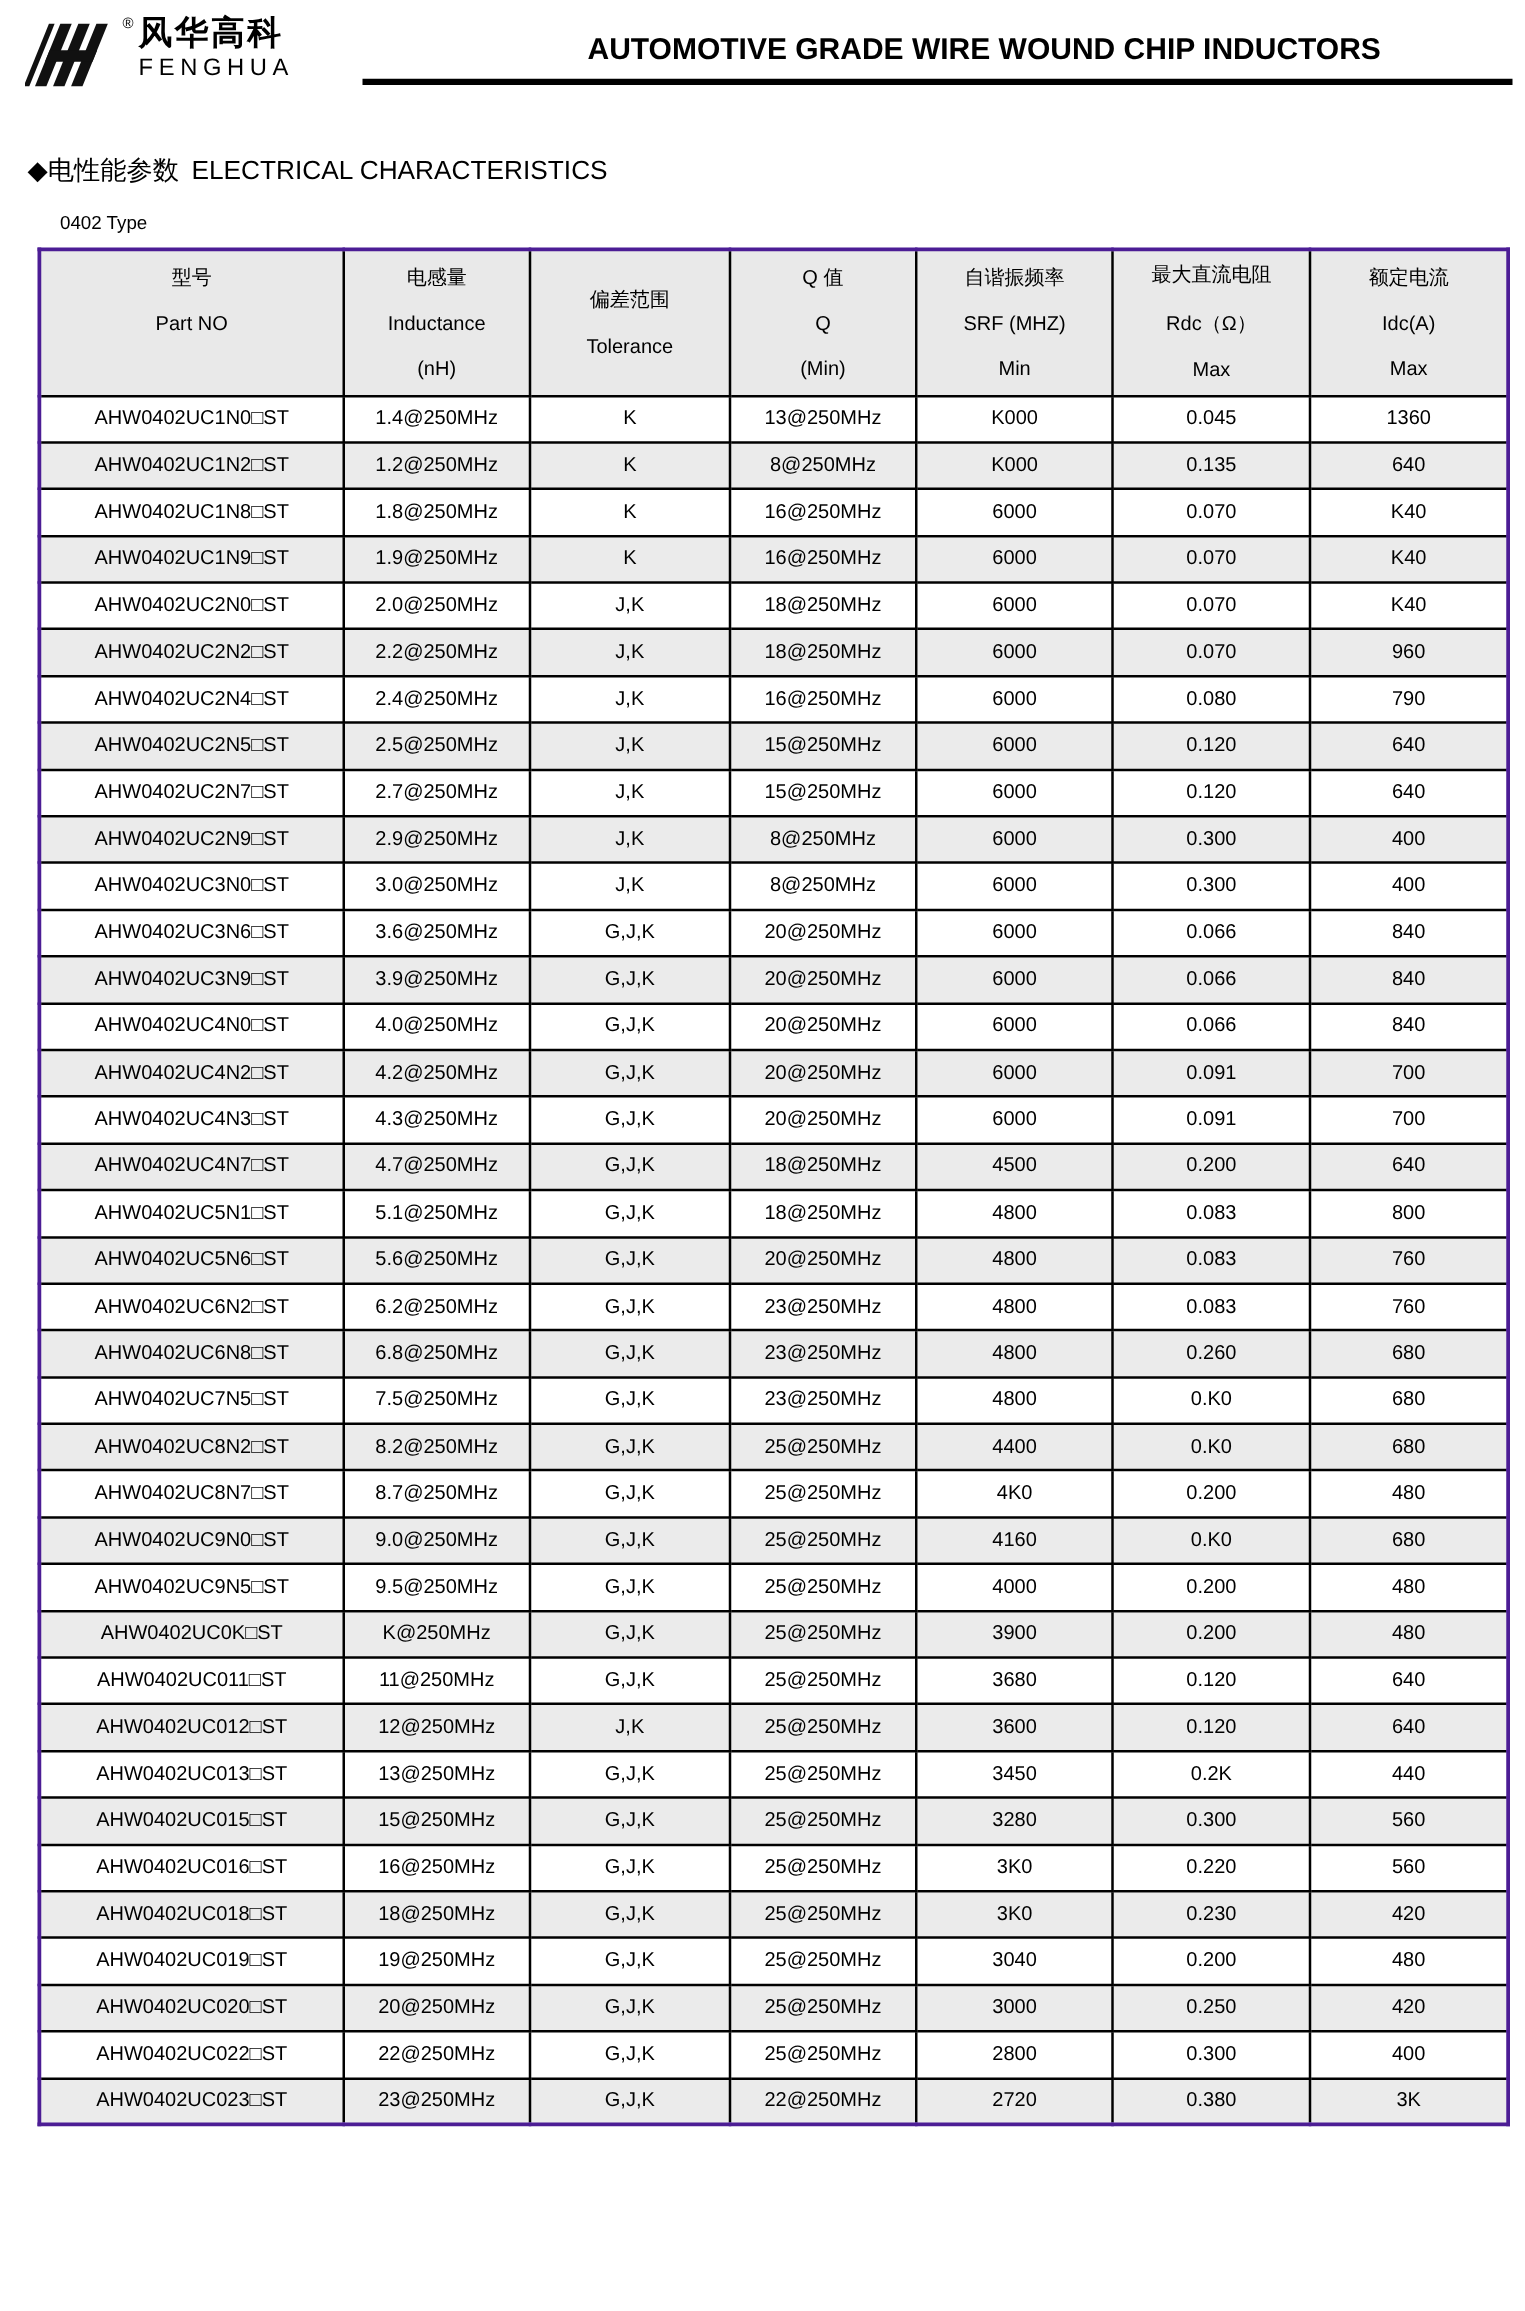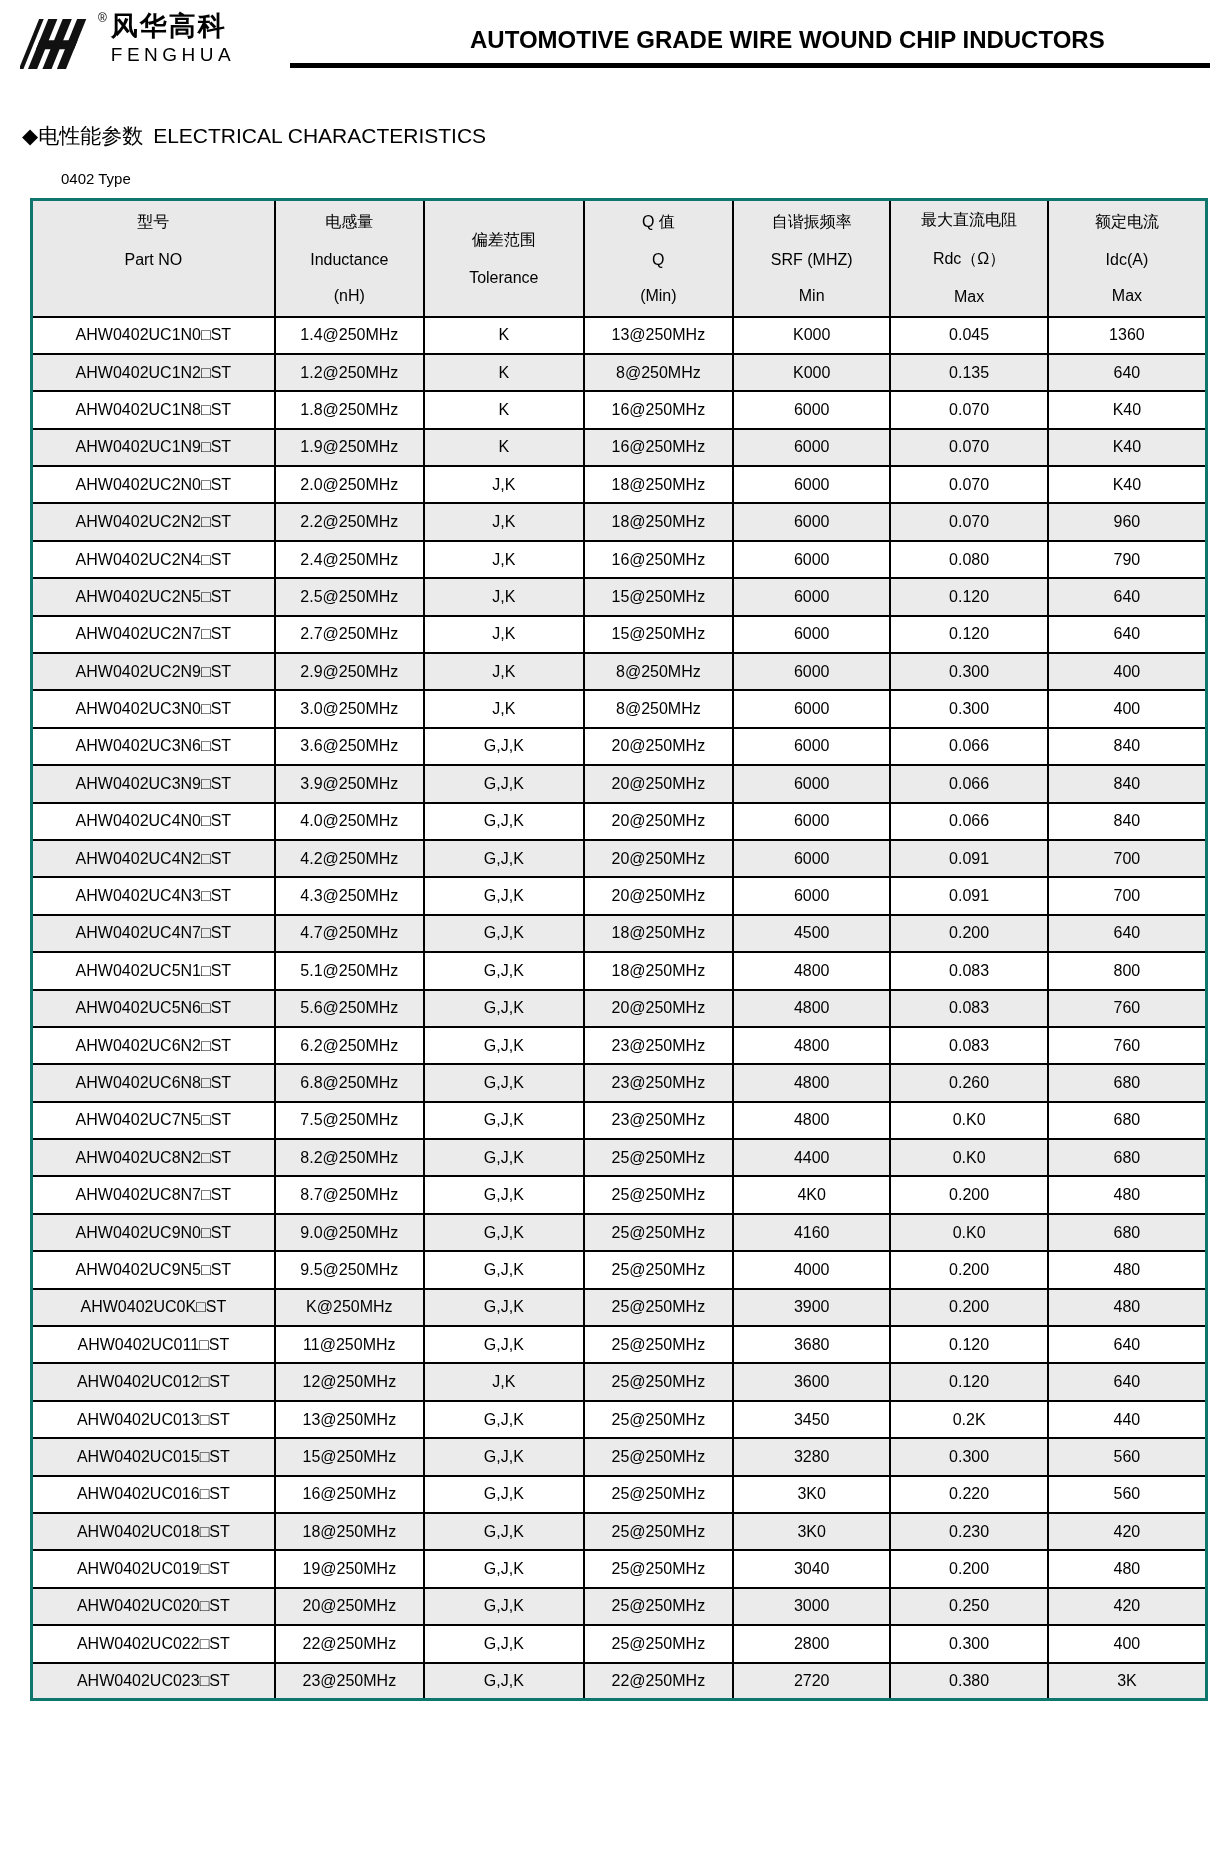--- a/index.html
+++ b/index.html
@@ -22,26 +22,26 @@
   .logo-cn { font-size: 27px; font-weight: bold; letter-spacing: 2px; line-height: 1.1; white-space: nowrap; }
   .logo-latin { font-size: 19px; font-weight: normal; letter-spacing: 4.5px; margin-top: 2px; white-space: nowrap; }
   .doc-title {
     position: absolute; left: 470px; top: 26px; width: 730px;
     text-align: left; font-size: 24px; font-weight: bold; white-space: nowrap;
   }
   .title-rule { position: absolute; left: 290px; top: 63px; width: 920px; height: 5px; background: #000; }
   
   .section-heading { position: absolute; left: 22px; top: 122px; font-size: 21px; white-space: nowrap; }
   .section-heading .sec-en { margin-left: 10px; }
-  .subtype { position: absolute; left: 61px; top: 170px; font-size: 15px; }
+  .subtype { position: absolute; left: 48px; top: 170px; font-size: 15px; }
   
   .spec-table {
     position: absolute; left: 30px; top: 198px; width: 1178px;
     border-collapse: collapse; table-layout: fixed;
-    border: 3px solid #0f766e;
+    border: 3px solid #4c1d95;
   }
   .spec-table th, .spec-table td {
     border: 2px solid #000; text-align: center; vertical-align: middle;
     overflow: hidden; white-space: nowrap;
   }
   .spec-table thead th { background: #e9e9e9; height: 117px; font-weight: normal; font-size: 16px; padding: 0; }
   .th-stack { display: flex; flex-direction: column; justify-content: center; align-items: center; gap: 18px; height: 100%; }
   .spec-table tbody td { height: 37.4px; font-size: 16px; padding: 0 2px; background: #ffffff; }
   .spec-table tbody tr.alt td { background: #ebebeb; }
 </style>

